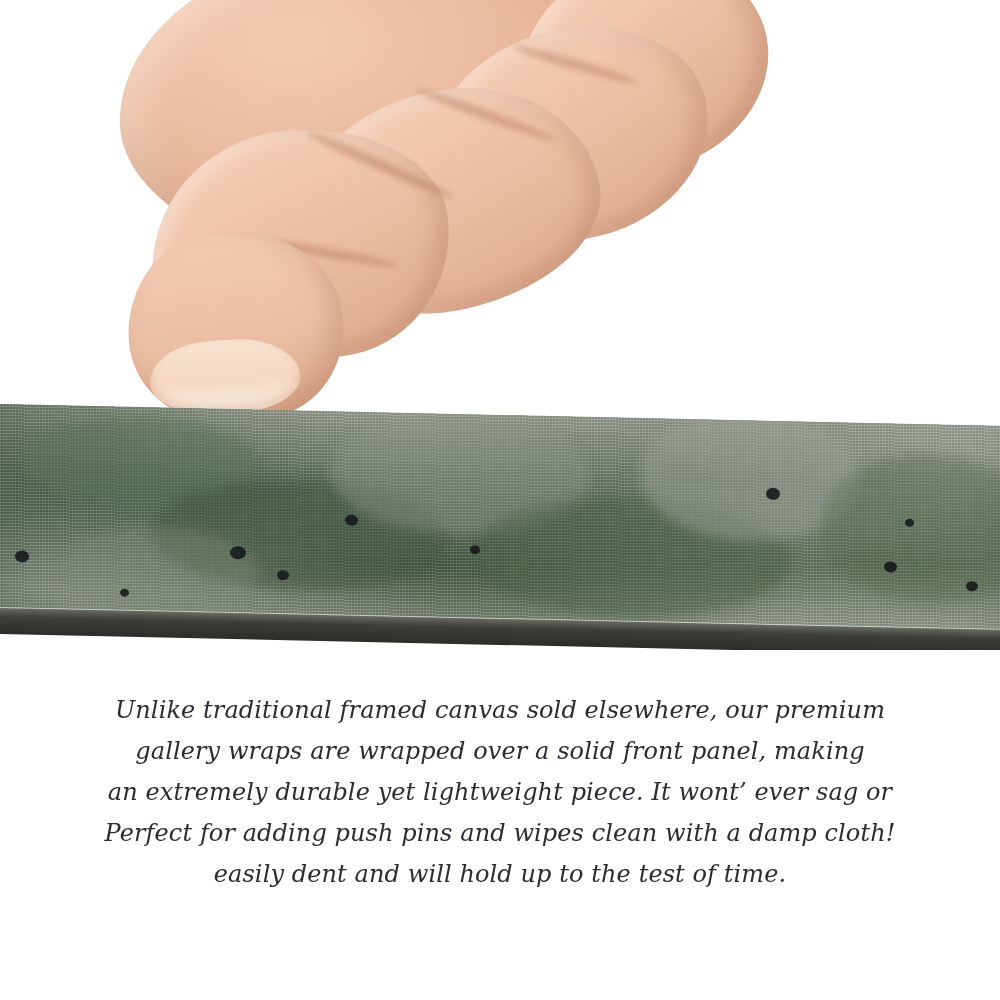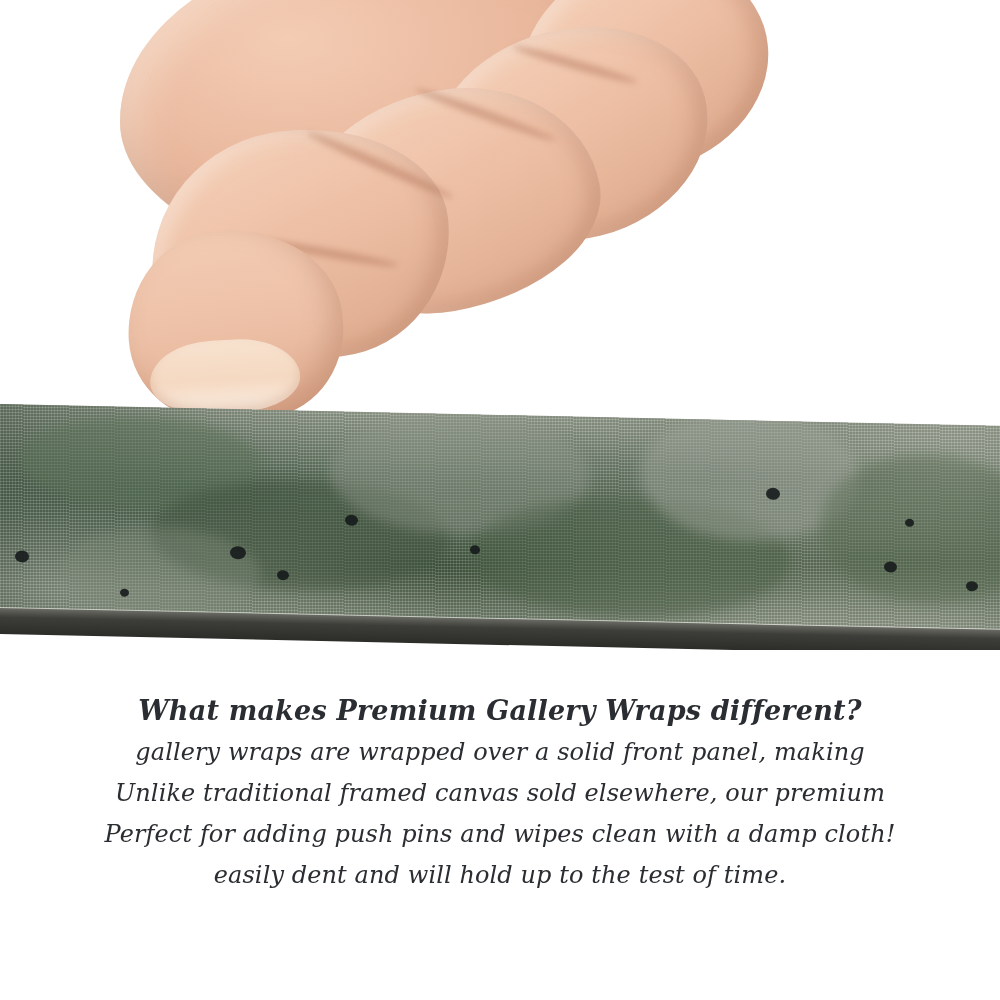--- a/index.html
+++ b/index.html
@@ -239,20 +239,20 @@
         <div class="speck" style="left:966px; top:156px; width:12px; height:10px;"></div>
         <div class="speck" style="left:905px; top:95px;  width:9px;  height:8px;"></div>
         <div class="speck" style="left:120px; top:182px; width:9px;  height:8px;"></div>
       </div>
       <div class="slab-edge-hi"></div>
       <div class="slab-edge"></div>
     </div>
   </div>
 
   <div class="caption">
-    <div class="cap-head">What makes Premium Gallery Wraps different?</div>
+    <div class="cap-line">Unlike traditional framed canvas sold elsewhere, our premium</div>
     <div class="cap-line">gallery wraps are wrapped over a solid front panel, making</div>
-    <div class="cap-line">Unlike traditional framed canvas sold elsewhere, our premium</div>
+    <div class="cap-line">an extremely durable yet lightweight piece. It wont’ ever sag or</div>
     <div class="cap-line">Perfect for adding push pins and wipes clean with a damp cloth!</div>
     <div class="cap-line">easily dent and will hold up to the test of time.</div>
   </div>
 
 </div>
 
 </body></html>

